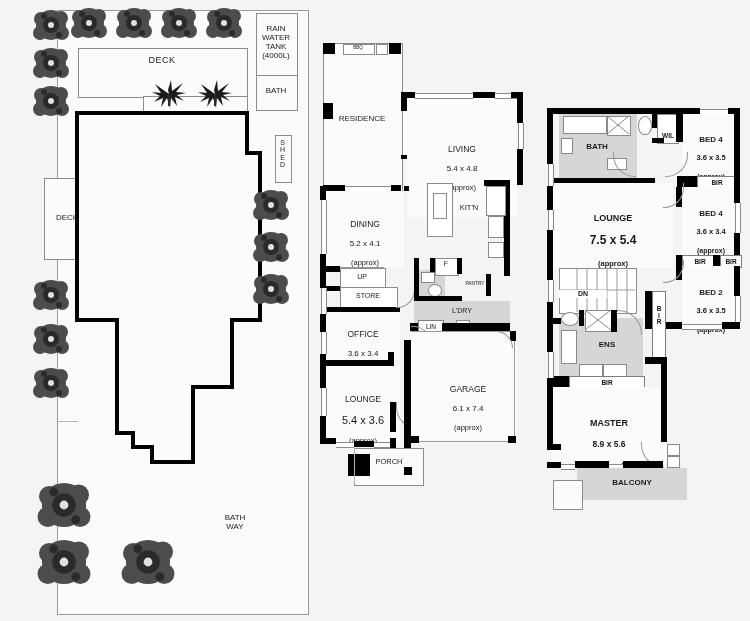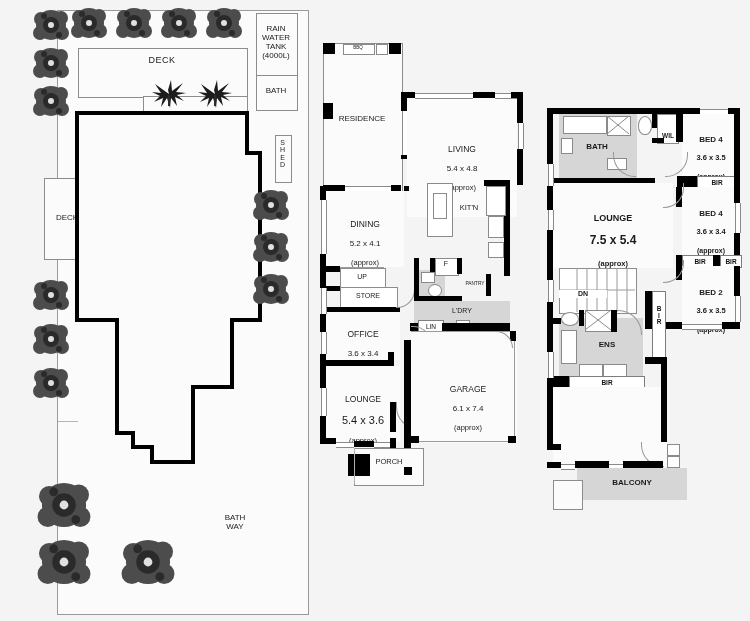--- a/index.html
+++ b/index.html
@@ -610,20 +610,25 @@
     <div class="doorarc" style="left:72px;top:202px;width:24px;height:24px;border-color:#999;border-left:none;border-bottom:none;border-radius:0 24px 0 0;"></div>
 
     <div class="wall" style="left:8px;top:268px;width:16px;height:11px;"></div>
     <div class="tag" style="left:24px;top:268px;width:74px;height:11px;font-size:6.5px;line-height:11px;"><span>BIR</span></div>
 
     <div class="room" style="left:8px;top:279px;width:114px;height:80px;"></div>
     <div class="wall" style="left:2px;top:210px;width:6px;height:34px;"></div>
     <div class="winv" style="left:3px;top:244px;width:4px;height:26px;"></div>
     <div class="wall" style="left:2px;top:270px;width:6px;height:66px;"></div>
     <div class="wall" style="left:2px;top:336px;width:14px;height:6px;"></div>
+    <div class="lbl" style="left:18px;top:300px;width:92px;font-size:9px;">
+      <span>MASTER</span><br>
+      <span style="font-size:8.5px;">8.9 x 5.6</span><br>
+      <span style="font-size:7.5px;">(approx)</span>
+    </div>
     <div class="wall" style="left:116px;top:256px;width:6px;height:78px;"></div>
     <div class="doorarc" style="left:96px;top:334px;width:22px;height:24px;border-color:#999;border-right:none;border-top:none;border-radius:0 0 0 22px;"></div>
     <div class="wall" style="left:2px;top:354px;width:14px;height:6px;"></div>
     <div class="win" style="left:16px;top:356px;width:14px;height:4px;"></div>
     <div class="wall" style="left:30px;top:353px;width:34px;height:7px;"></div>
     <div class="win" style="left:64px;top:356px;width:14px;height:4px;"></div>
     <div class="wall" style="left:78px;top:353px;width:20px;height:7px;"></div>
     <div class="wall" style="left:98px;top:353px;width:20px;height:7px;"></div>
 
     <div class="grey" style="left:32px;top:360px;width:110px;height:32px;"></div>

